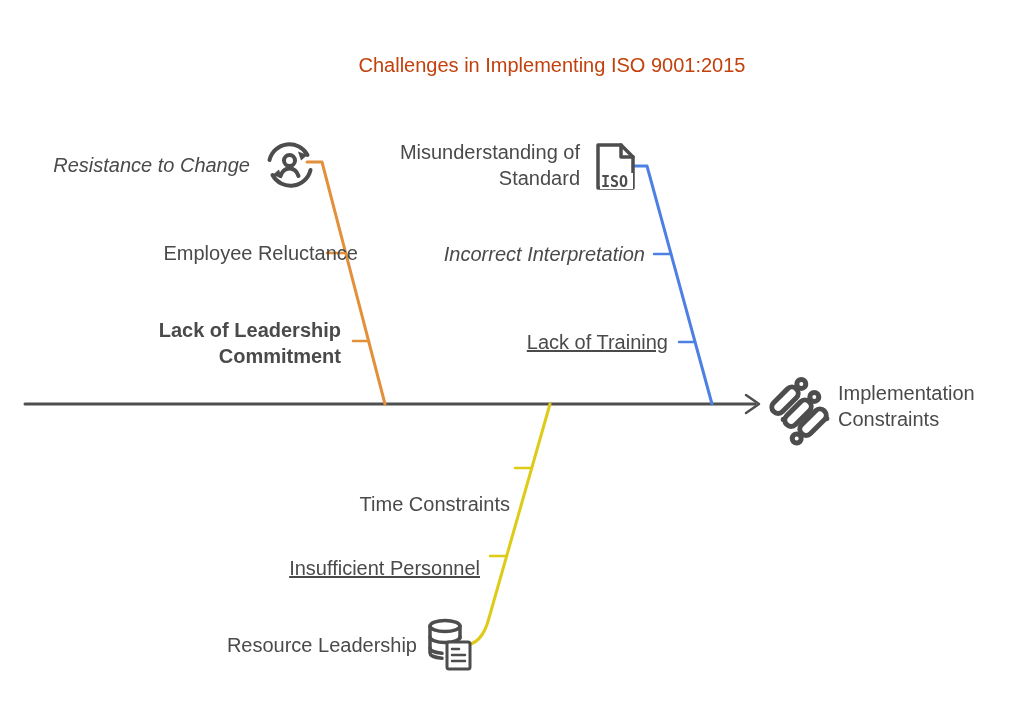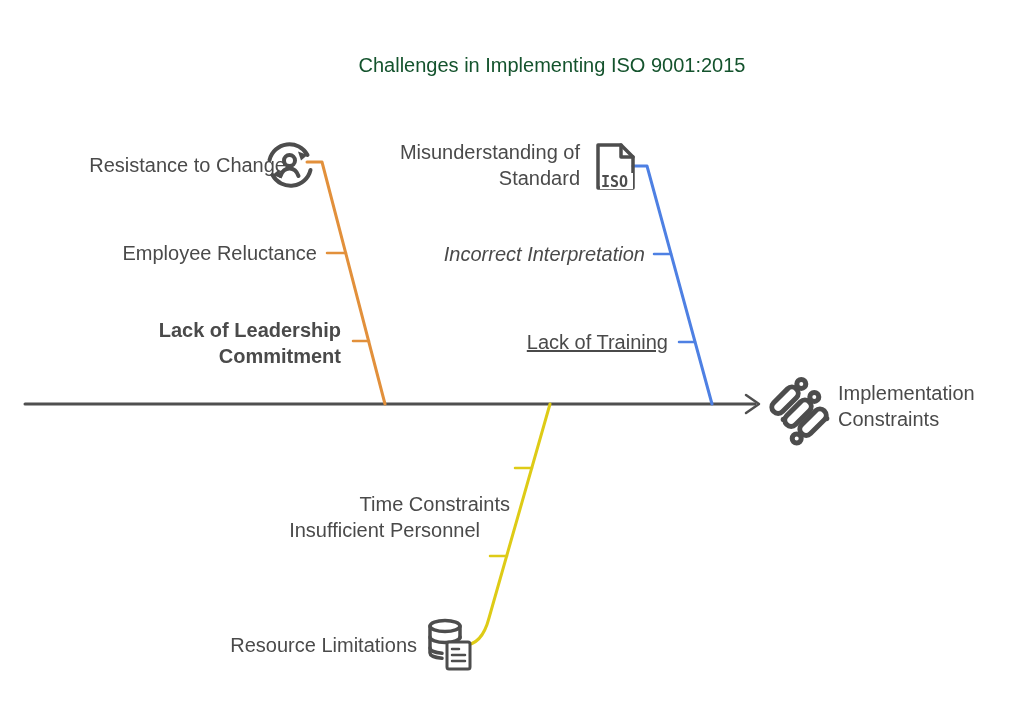--- a/index.html
+++ b/index.html
@@ -3,21 +3,21 @@
 <meta charset="utf-8">
 <style>
   html,body { margin:0; padding:0; background:#ffffff; }
   .canvas {
     position:relative; width:1024px; height:715px; background:#ffffff;
     font-family:"Liberation Sans", sans-serif; overflow:hidden;
   }
   .lines { position:absolute; left:0; top:0; }
   .title {
     position:absolute; left:90px; top:52px; width:924px;
-    text-align:center; font-size:20px; line-height:26px; color:#14532d;
+    text-align:center; font-size:20px; line-height:26px; color:#c2410c;
   }
   .lbl {
     position:absolute; font-size:20px; line-height:26px; color:#4a4a4a;
     white-space:nowrap;
   }
   .lbl.r { text-align:right; }
   .lbl.wrap { white-space:normal; }
   .icon { position:absolute; }
 </style>
 </head>
@@ -93,30 +93,30 @@
       <path d="M4 31 A15 5.5 0 0 0 16 36.3"></path>
     </g>
     <rect x="21" y="25" width="23" height="27" rx="2" fill="#ffffff" stroke="#4d4d4d" stroke-width="3"></rect>
     <g fill="none" stroke="#4d4d4d" stroke-width="2.5" stroke-linecap="round">
       <path d="M26 32 H33"></path>
       <path d="M26 38 H39"></path>
       <path d="M26 44 H39"></path>
     </g>
   </svg>
 
-  <div class="lbl r" style="right:738px; top:152px;">Resistance to Change</div>
+  <div class="lbl r" style="right:774px; top:152px;font-style:italic;">Resistance to Change</div>
 
   <div class="lbl r wrap" style="right:444px; top:139px; width:200px;">Misunderstanding of Standard</div>
 
-  <div class="lbl r" style="right:607px; top:632px;">Resource Limitations</div>
+  <div class="lbl r" style="right:607px; top:632px;">Resource Leadership</div>
 
-  <div class="lbl r" style="right:707px; top:240px;margin-left:36px;">Employee Reluctance</div>
+  <div class="lbl r" style="right:666px; top:240px;margin-left:36px;">Employee Reluctance</div>
   <div class="lbl r wrap" style="right:683px; top:317px; width:185px;font-weight:bold;">Lack of Leadership Commitment</div>
 
   <div class="lbl r" style="right:379px; top:241px;font-style:italic;">Incorrect Interpretation</div>
   <div class="lbl r" style="right:356px; top:329px;text-decoration:underline;">Lack of Training</div>
 
   <div class="lbl r" style="right:514px; top:455px;margin-top:36px;">Time Constraints</div>
-  <div class="lbl r" style="right:544px; top:517px;">Insufficient Personnel</div>
+  <div class="lbl r" style="right:544px; top:555px;text-decoration:underline;">Insufficient Personnel</div>
 
   <div class="lbl wrap" style="left:838px; top:380px; width:160px;">Implementation Constraints</div>
 
 </div>
 
 </body></html>

